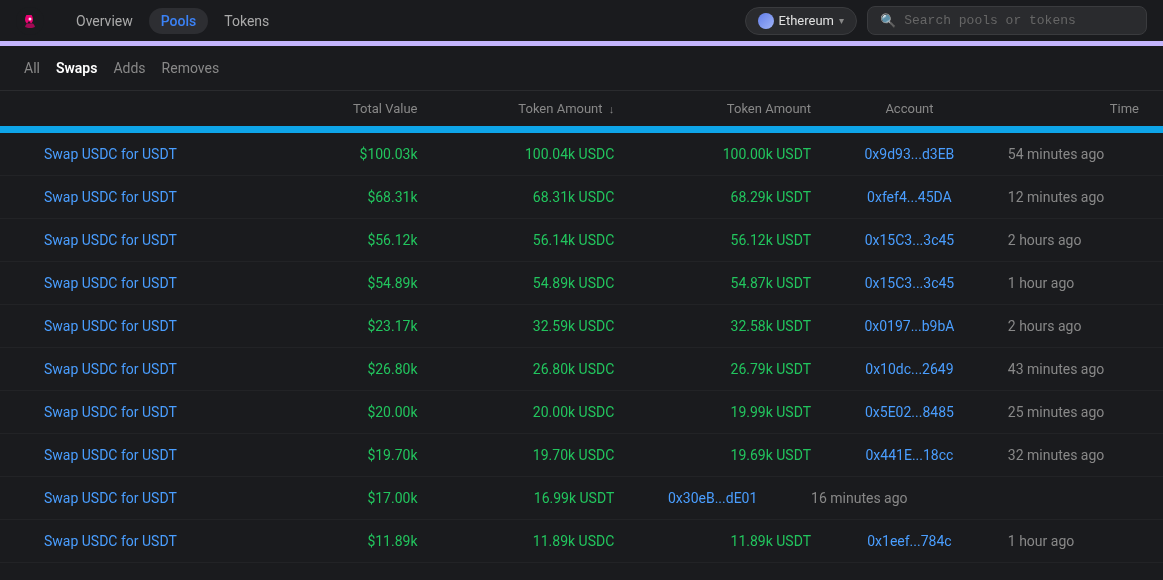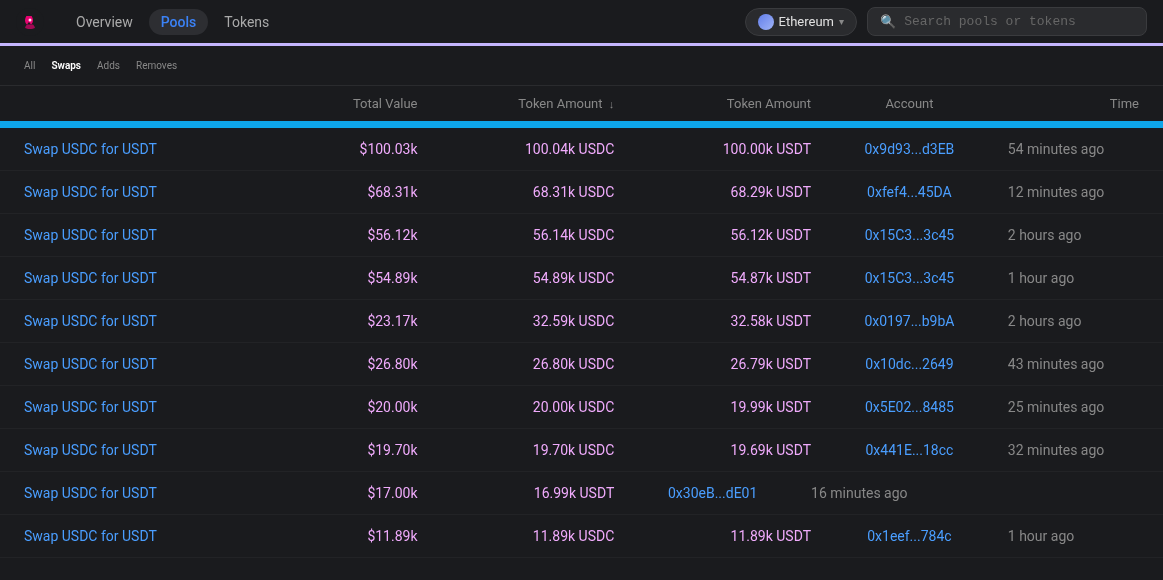--- a/index.html
+++ b/index.html
@@ -18,21 +18,21 @@
       overflow: hidden;
     }
 
     
     .header {
       display: flex;
       align-items: center;
       padding: 0 16px;
       height: 46px;
       background-color: #1a1b1e;
-      border-bottom: 3px solid #c4b5fd;
+      border-bottom: 5px solid #c4b5fd;
     }
 
     .logo {
       width: 28px;
       height: 28px;
       margin-right: 20px;
       flex-shrink: 0;
     }
 
     .nav {
@@ -128,21 +128,21 @@
     
     .filter-row {
       display: flex;
       align-items: center;
       padding: 14px 24px;
       gap: 16px;
       border-bottom: 1px solid #2a2b2e;
     }
 
     .filter-item {
-      font-size: 10px;
+      font-size: 14px;
       color: #888;
       cursor: pointer;
     }
 
     .filter-item.active {
       color: #ffffff;
       font-weight: 600;
     }
 
     
@@ -177,30 +177,31 @@
     .table-row {
       display: grid;
       grid-template-columns: 2fr 1fr 1.5fr 1.5fr 1.5fr 1fr;
       padding: 13px 24px;
       border-bottom: 1px solid #222326;
       align-items: center;
     }
 
     .td {
       font-size: 14px;
-      color: #f0abfc;
+      color: #22c55e;
     }
 
     .td.right {
       text-align: right;
     }
 
     .td.link {
       color: #4a9eff;
       cursor: pointer;
+      margin-left: 20px;
     }
 
     .td.account-link {
       color: #4a9eff;
       cursor: pointer;
       text-align: center;
     }
 
     .td.time {
       text-align: left;

